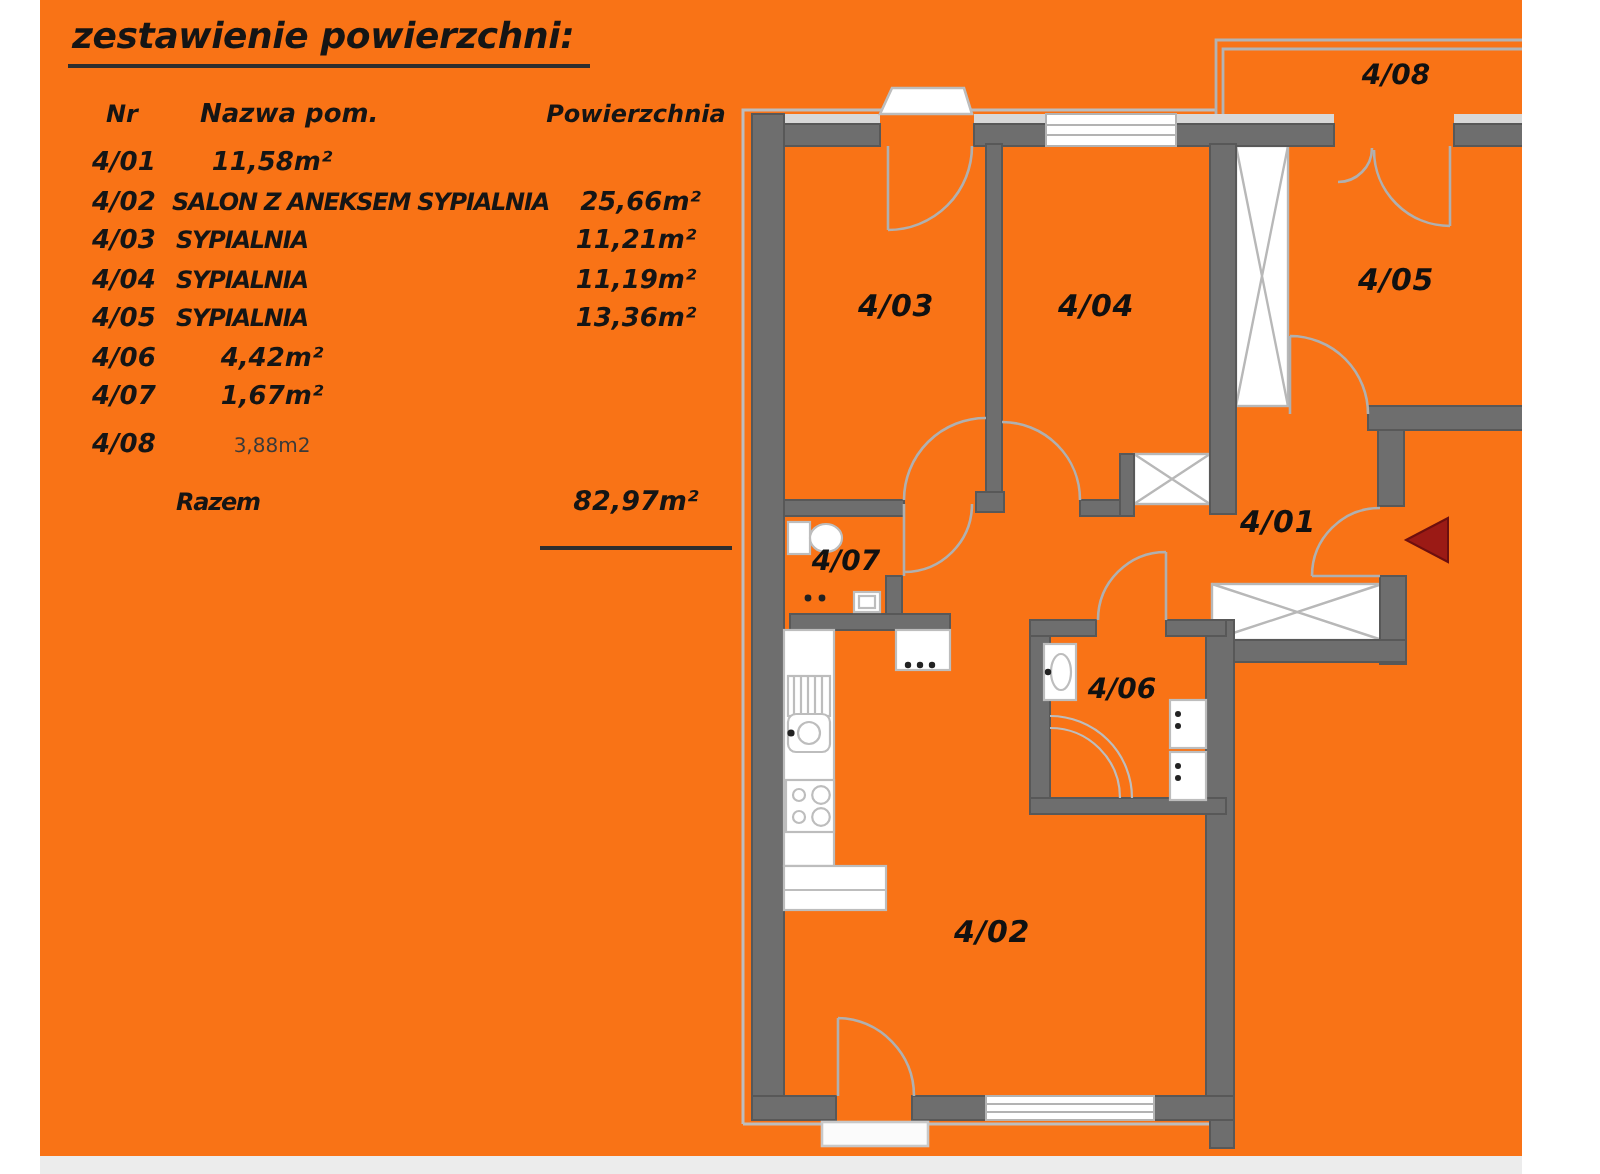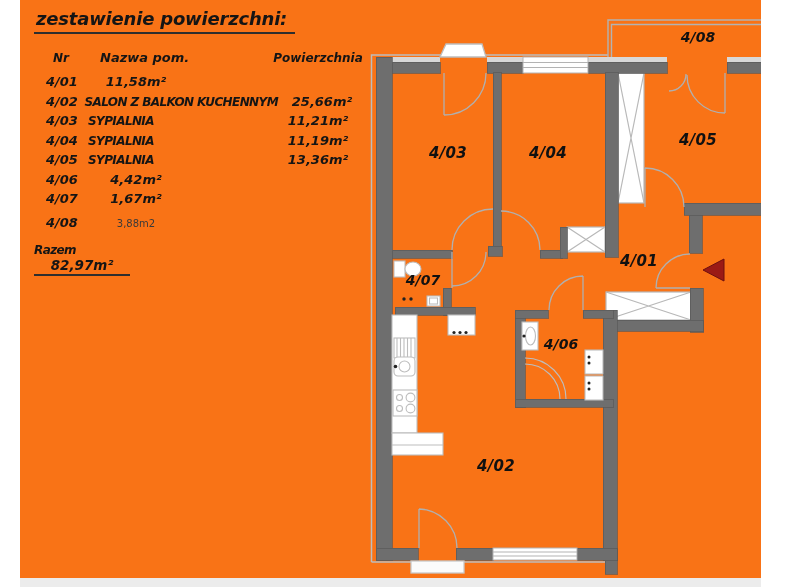--- a/index.html
+++ b/index.html
@@ -15,22 +15,22 @@
   .hdr-row{display:flex;align-items:baseline;margin-top:16px;font-size:12px;}
   .row{display:flex;align-items:baseline;height:19.5px;font-size:13px;}
   .col-nr{width:54px;padding-left:12px;box-sizing:border-box;}
   .hdr-row .col-nr{padding-left:0;text-align:center;width:54px;}
   .col-name{flex:1;font-size:12px;letter-spacing:-0.6px;white-space:nowrap;}
   .hdr-row .col-name{padding-left:12px;font-size:13px;letter-spacing:0;}
   .col-area{width:96px;text-align:center;white-space:nowrap;}
   .rows{margin-top:9px;}
   .row-balkon{margin-top:4px;}
   .row-balkon .col-area{font-style:normal;font-weight:400;font-size:10px;color:#3a3a3a;letter-spacing:0;}
-  .total-row{display:flex;align-items:baseline;margin-top:9px;font-size:13.5px;flex-direction:column;}
-  .total-row .col-area{border-bottom:2px solid #2e2e2e;padding-bottom:1px;}
+  .total-row{display:flex;align-items:baseline;margin-top:9px;font-size:13.5px;}
+  .total-row .col-area{border-bottom:2px solid #2e2e2e;padding-bottom:14px;}
 
   
   svg{position:absolute;left:0;top:0;}
   .plan-label{font:italic 700 15px "DejaVu Sans",sans-serif;fill:#111;letter-spacing:0.3px;}
   .plan-label-sm{font:italic 700 14px "DejaVu Sans",sans-serif;fill:#111;}
 </style>
 </head>
 <body>
 
 <div class="stage">
@@ -44,21 +44,21 @@
       <span class="col-area">Powierzchnia</span>
     </div>
 
     <div class="rows">
       <div class="row hand">
         <span class="col-nr">4/01</span>
         <span class="col-area">11,58m²</span>
       </div>
       <div class="row hand">
         <span class="col-nr">4/02</span>
-        <span class="col-name">SALON Z BALKON KUCHENNYM</span>
+        <span class="col-name">SALON Z ANEKSEM SYPIALNIA</span>
         <span class="col-area">25,66m²</span>
       </div>
       <div class="row hand">
         <span class="col-nr">4/03</span>
         <span class="col-name">SYPIALNIA</span>
         <span class="col-area">11,21m²</span>
       </div>
       <div class="row hand">
         <span class="col-nr">4/04</span>
         <span class="col-name">SYPIALNIA</span>

